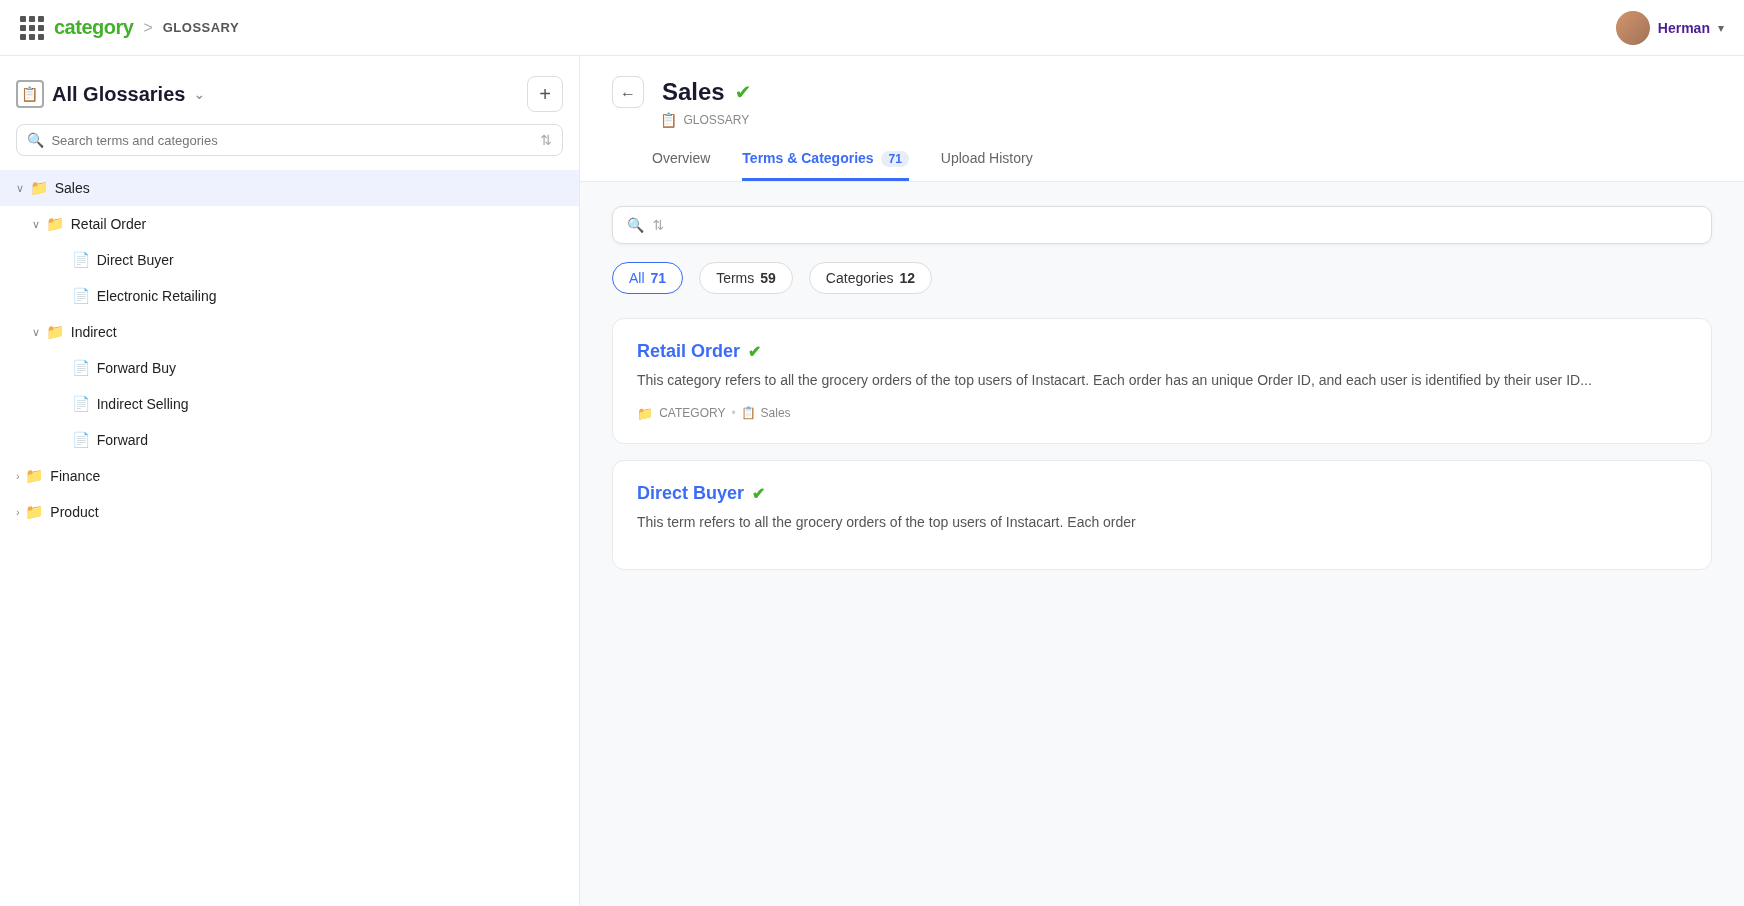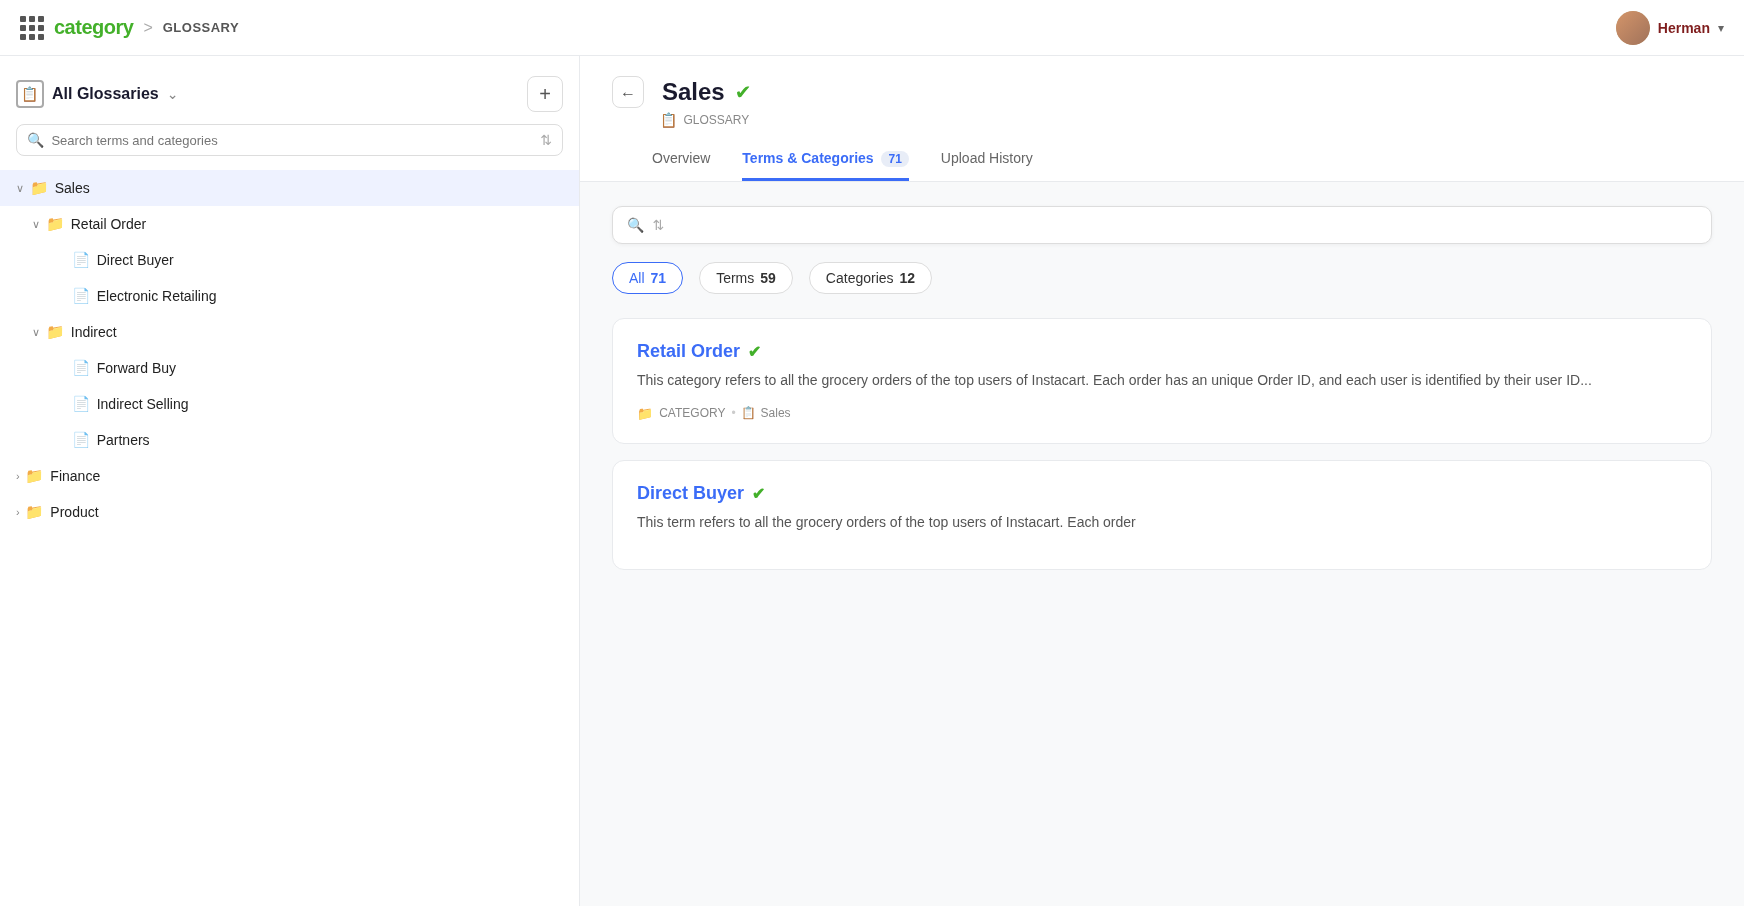--- a/index.html
+++ b/index.html
@@ -13,32 +13,32 @@
     }
     .topnav-left { display: flex; align-items: center; gap: 10px; }
     .app-grid { display: grid; grid-template-columns: repeat(3,6px); gap: 3px; cursor: pointer; }
     .app-grid span { width: 6px; height: 6px; background: #555; border-radius: 1px; display: block; }
     .logo-text { color: #43b02a; font-weight: 800; font-size: 20px; letter-spacing: -0.5px; }
     .breadcrumb-sep { color: #aaa; font-size: 16px; }
     .breadcrumb-label { color: #555; font-weight: 600; font-size: 13px; letter-spacing: 0.5px; }
     .topnav-right { display: flex; align-items: center; gap: 8px; }
     .avatar { width: 34px; height: 34px; border-radius: 50%; background: #c8a882; overflow: hidden; }
     .avatar-inner { width: 100%; height: 100%; background: linear-gradient(135deg, #d4956a, #a0725a); border-radius: 50%; }
-    .user-name { font-weight: 600; font-size: 14px; color: #7f1d1d; }
+    .user-name { font-weight: 600; font-size: 14px; color: #4c1d95; }
     .chevron-down { font-size: 12px; color: #666; }
 
     
     .layout { display: flex; height: calc(100vh - 56px); }
 
     
     .sidebar { width: 580px; min-width: 320px; max-width: 580px; background: #fff; border-right: 1px solid #e8eaed; display: flex; flex-direction: column; overflow: hidden; }
     .sidebar-header { padding: 20px 16px 12px; display: flex; align-items: center; justify-content: space-between; }
     .glossaries-btn { display: flex; align-items: center; gap: 8px; cursor: pointer; }
     .book-icon { width: 28px; height: 28px; border: 2px solid #aaa; border-radius: 4px; display: flex; align-items: center; justify-content: center; font-size: 14px; }
-    .all-glossaries-text { font-weight: 700; font-size: 16px; color: #1a1a2e; }
+    .all-glossaries-text { font-weight: 700; font-size: 20px; color: #1a1a2e; }
     .add-btn { width: 36px; height: 36px; border: 1.5px solid #ddd; border-radius: 8px; display: flex; align-items: center; justify-content: center; cursor: pointer; font-size: 20px; color: #555; background: #fff; }
     .search-box { margin: 0 16px 14px; display: flex; align-items: center; border: 1.5px solid #ddd; border-radius: 8px; padding: 7px 10px; gap: 7px; background: #fff; }
     .search-icon { color: #aaa; font-size: 14px; }
     .search-input { border: none; outline: none; flex: 1; font-size: 13px; color: #4d7c0f; background: transparent; }
     .sort-icon { color: #aaa; font-size: 14px; cursor: pointer; }
 
     
     .sidebar-tree { flex: 1; overflow-y: auto; padding-bottom: 20px; }
     .tree-item { display: flex; align-items: center; padding: 9px 16px; gap: 6px; cursor: pointer; }
     .tree-item.active { background: #eef2ff; }
@@ -169,21 +169,21 @@
           <span class="item-label">Forward Buy</span>
         </div>
         <div class="tree-item indent-2">
           <span style="width:14px;display:inline-block;"></span>
           <span class="item-icon icon-yellow">📄</span>
           <span class="item-label">Indirect Selling</span>
         </div>
         <div class="tree-item indent-2">
           <span style="width:14px;display:inline-block;"></span>
           <span class="item-icon icon-yellow">📄</span>
-          <span class="item-label">Partners</span>
+          <span class="item-label">Forward</span>
         </div>
         <div class="tree-item">
           <span class="chevron">›</span>
           <span class="item-icon icon-pink">📁</span>
           <span class="item-label">Finance</span>
         </div>
         <div class="tree-item">
           <span class="chevron">›</span>
           <span class="item-icon icon-pink">📁</span>
           <span class="item-label">Product</span>

